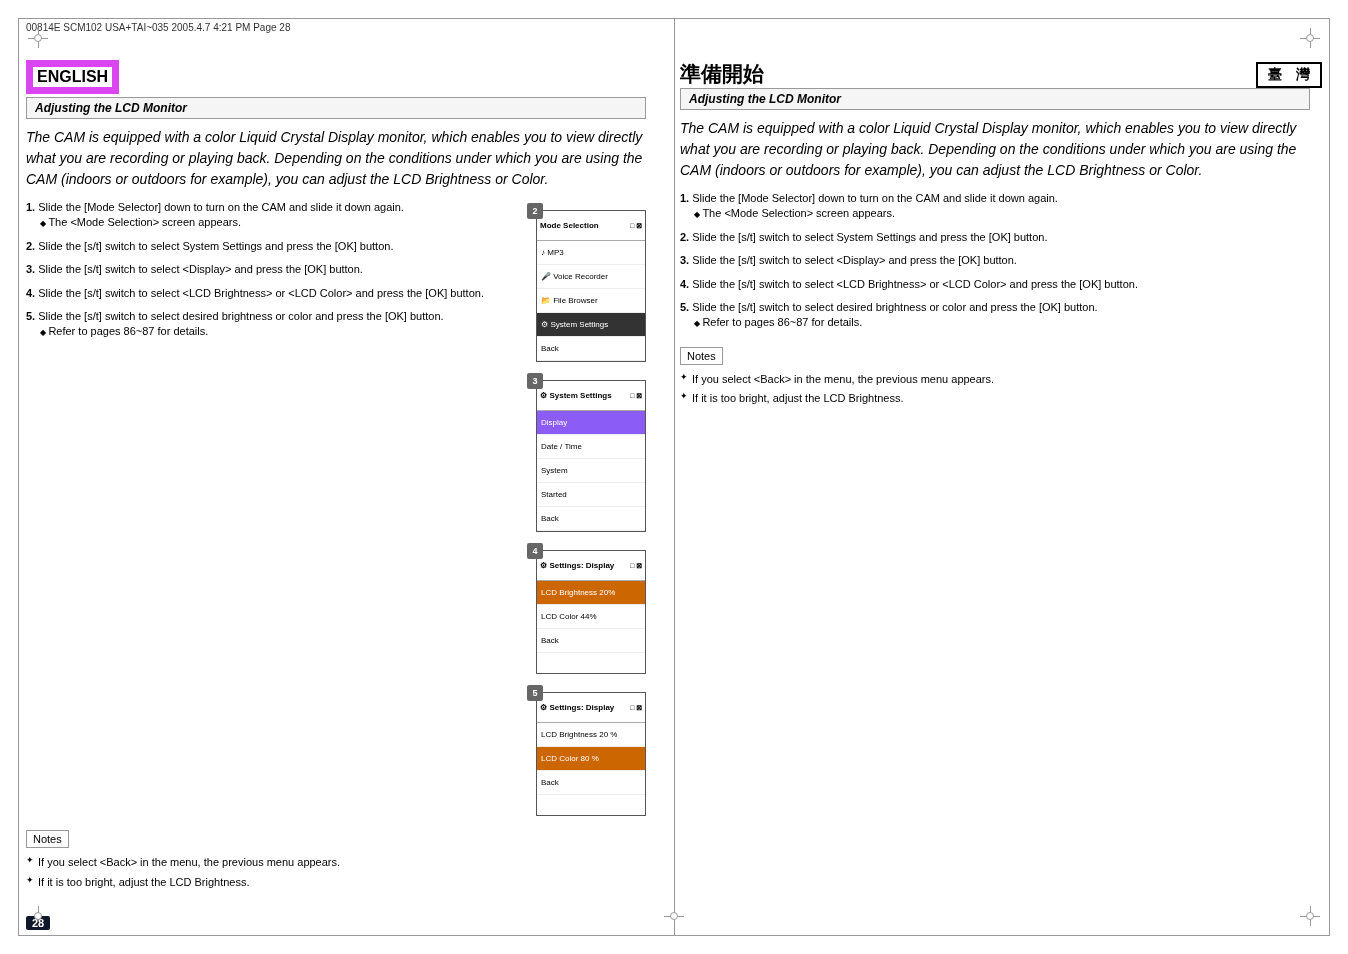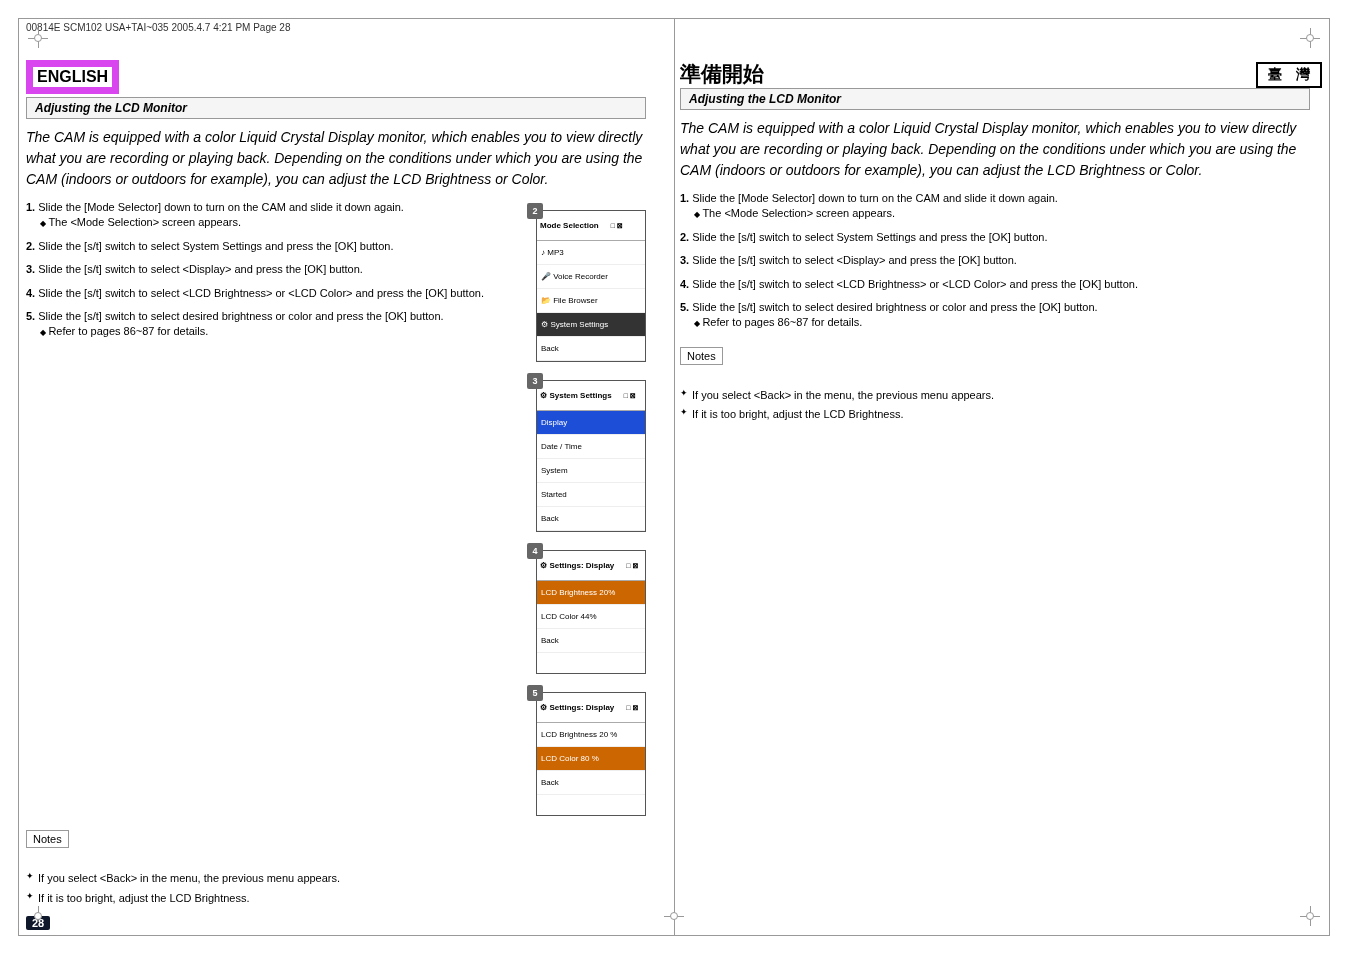--- a/index.html
+++ b/index.html
@@ -164,21 +164,21 @@
       content: '◆ ';
       font-size: 8px;
     }
 
     
     .notes-box {
       border: 1px solid #999;
       padding: 2px 6px;
       display: inline-block;
       font-size: 11px;
-      margin-bottom: 22px;
+      margin-bottom: 6px;
       margin-top: 8px;
     }
 
     .notes-item {
       font-size: 11px;
       line-height: 1.5;
       margin-bottom: 3px;
       padding-left: 12px;
       position: relative;
     }
@@ -211,20 +211,21 @@
       font-weight: bold;
       display: flex;
       align-items: center;
       justify-content: center;
       border-radius: 2px;
     }
 
     .screen-header {
       background: #fff;
       display: flex;
+      justify-content: space-between;
       align-items: center;
       padding: 10px 3px;
       border-bottom: 1px solid #aaa;
       font-size: 8px;
       font-weight: bold;
       gap: 12px;
     }
 
     .screen-icons {
       font-size: 7px;
@@ -235,21 +236,21 @@
       font-size: 8px;
       border-bottom: 1px solid #eee;
     }
 
     .screen-row.selected {
       background: #333;
       color: #fff;
     }
 
     .screen-row.highlight-blue {
-      background: #1d4ed8;
+      background: #8b5cf6;
       color: #fff;
     }
 
     .screen-row.highlight-orange {
       background: #cc6600;
       color: #fff;
     }
 
     
     .page-num {

